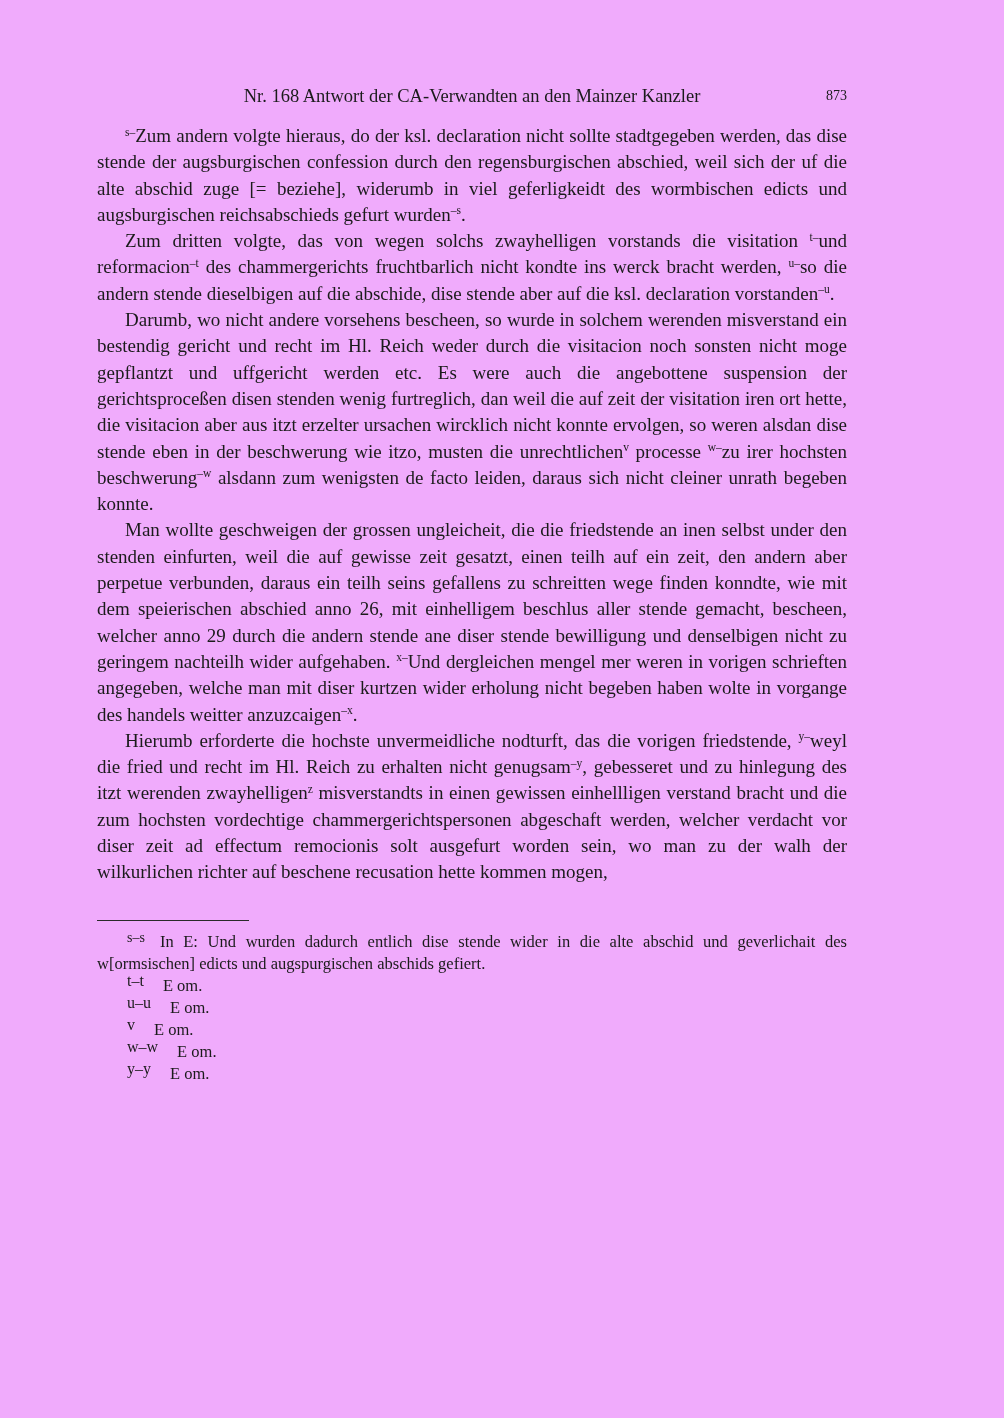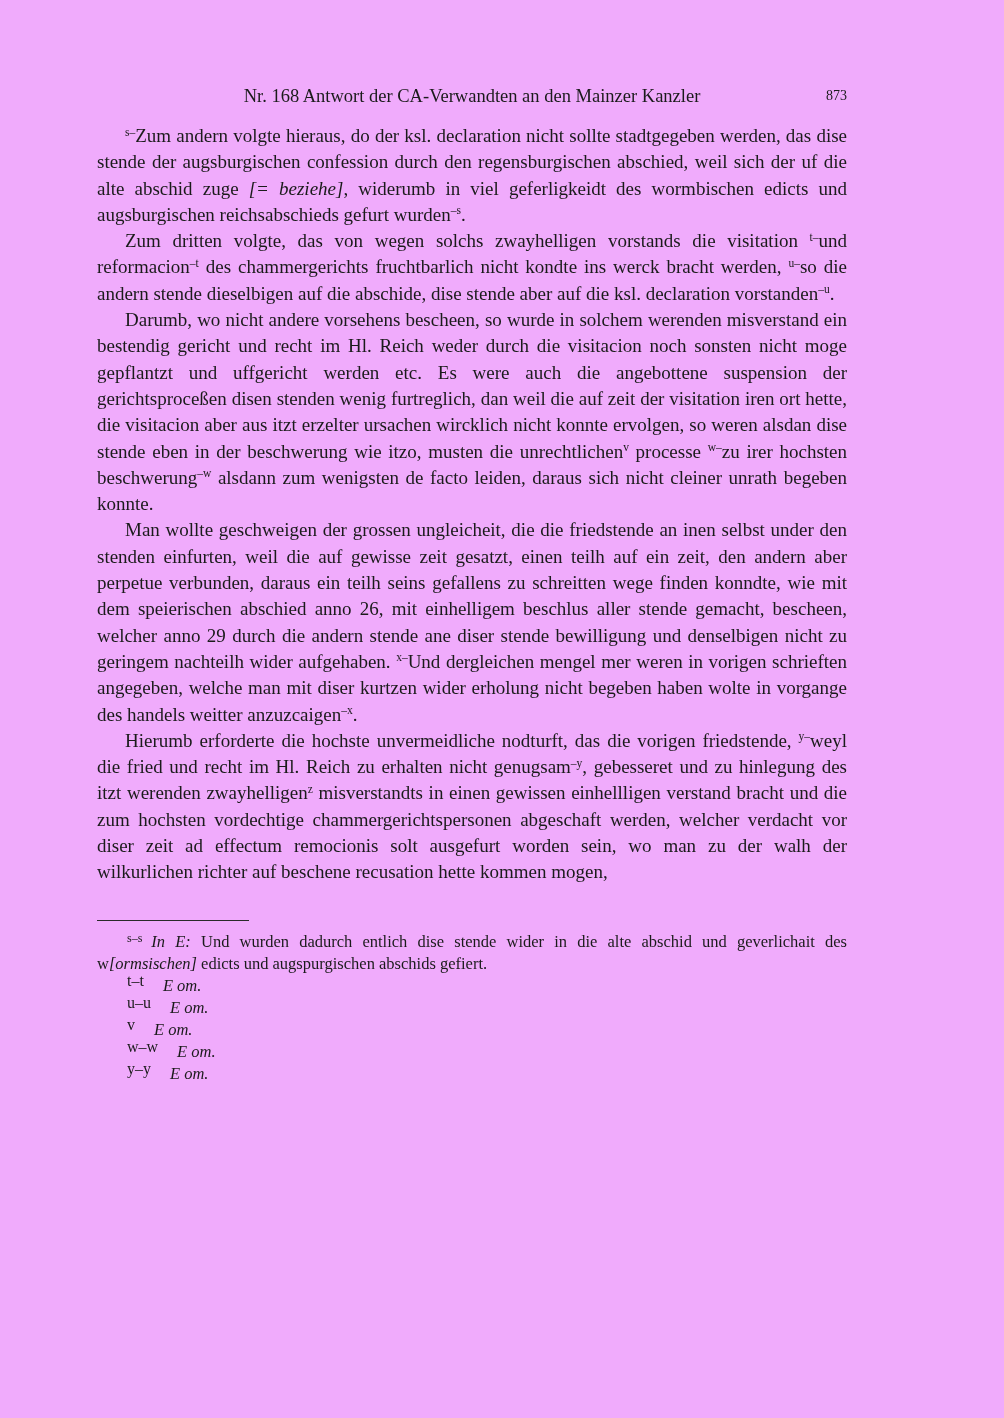--- a/index.html
+++ b/index.html
@@ -36,41 +36,41 @@
     text-align: justify;
     text-indent: 28px;
   }
   sup.sg {
     font-size: 11.5px;
     line-height: 0;
     position: relative;
     top: -6.5px;
     vertical-align: baseline;
   }
-  .it { font-style: italic; }
+  .it { }
   .footnotes { margin-top: 34px; }
   .footnote-rule {
     width: 152px;
     border-top: 1.2px solid #2a2a2a;
     margin-bottom: 10px;
   }
   .footnote {
     margin: 0;
     font-size: 16.5px;
     line-height: 22px;
     text-align: justify;
     text-indent: 30px;
   }
   sup.fn-sg {
-    font-size: 12px;
+    font-size: 14px;
     line-height: 0;
     position: relative;
     top: -5px;
     vertical-align: baseline;
-    margin-right: 9px;
+    margin-right: 15px;
   }
   sup.fn-sg-wide {
     font-size: 16px;
     line-height: 0;
     position: relative;
     top: -5px;
     vertical-align: baseline;
     margin-right: 19px;
   }
 </style>

